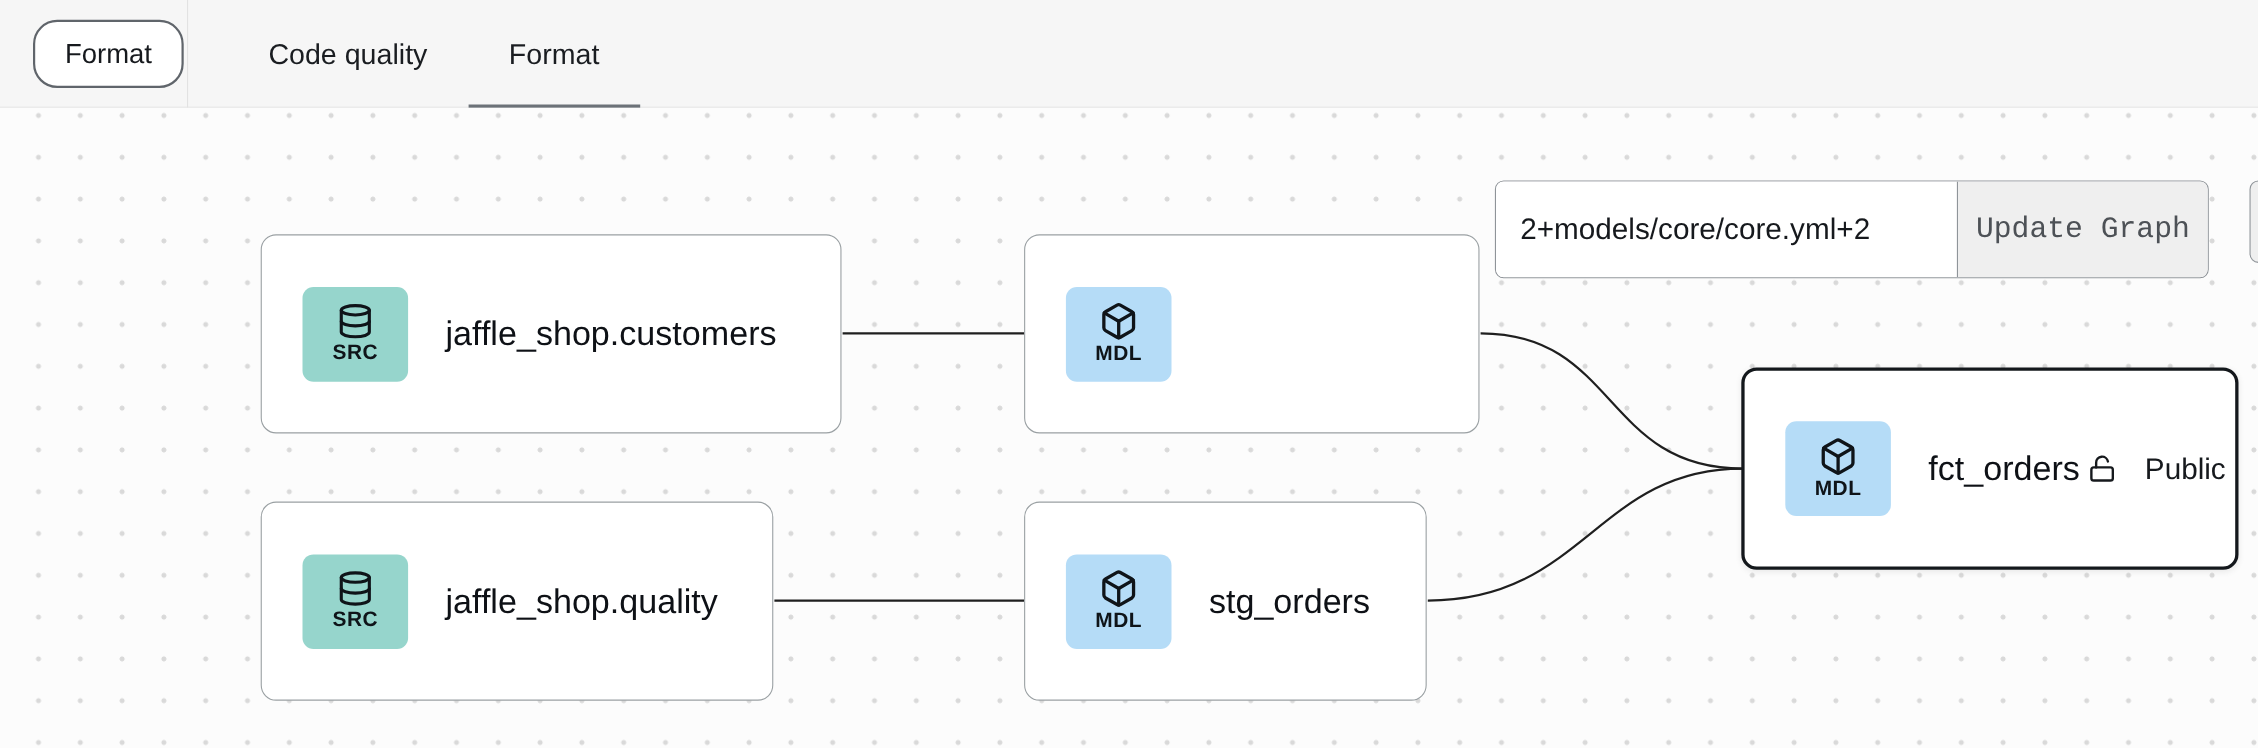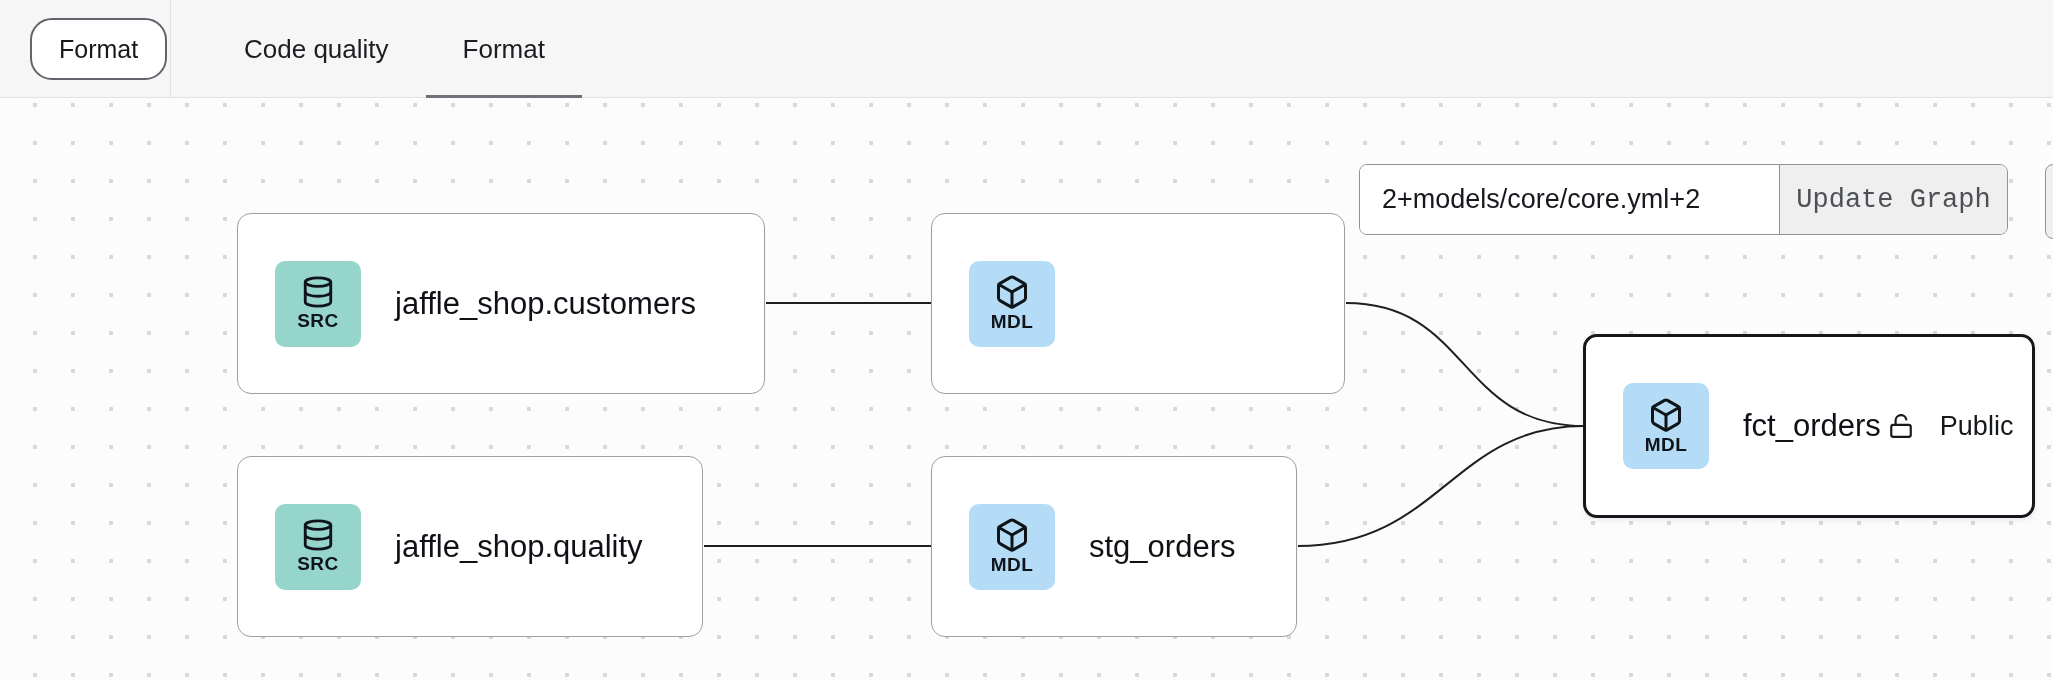--- a/index.html
+++ b/index.html
@@ -92,21 +92,21 @@
     background: #ffffff;
     border: 1.5px solid #9aa0a3;
     border-radius: 14px;
     cursor: pointer;
   }
   .node.selected {
     border: 3px solid var(--sel-border, #14181c);
     box-shadow: 0 2px 6px rgba(0,0,0,0.08);
   }
   .badge {
-    width: 86px; height: 86px;
+    width: 96px; height: 86px;
     border-radius: 10px;
     display: flex;
     flex-direction: column;
     align-items: center;
     justify-content: center;
     flex-shrink: 0;
   }
   .badge.src { background: var(--src, #96d5cc); }
   .badge.mdl { background: var(--mdl, #b5dcf7); }
   .badge .badge-label {
@@ -131,21 +131,21 @@
     align-items: center;
     gap: 26px;
     font-size: 27px;
     color: #16191d;
   }
 
   
   .selector-group {
     position: absolute;
     left: 1359px; top: 66px;
-    height: 71px;
+    height: 89px;
     width: 649px;
     display: flex;
     border: 1.5px solid #8f9499;
     border-radius: 8px;
     overflow: hidden;
     background: #ffffff;
   }
   .selector-input {
     width: 419px;
     border: none;

